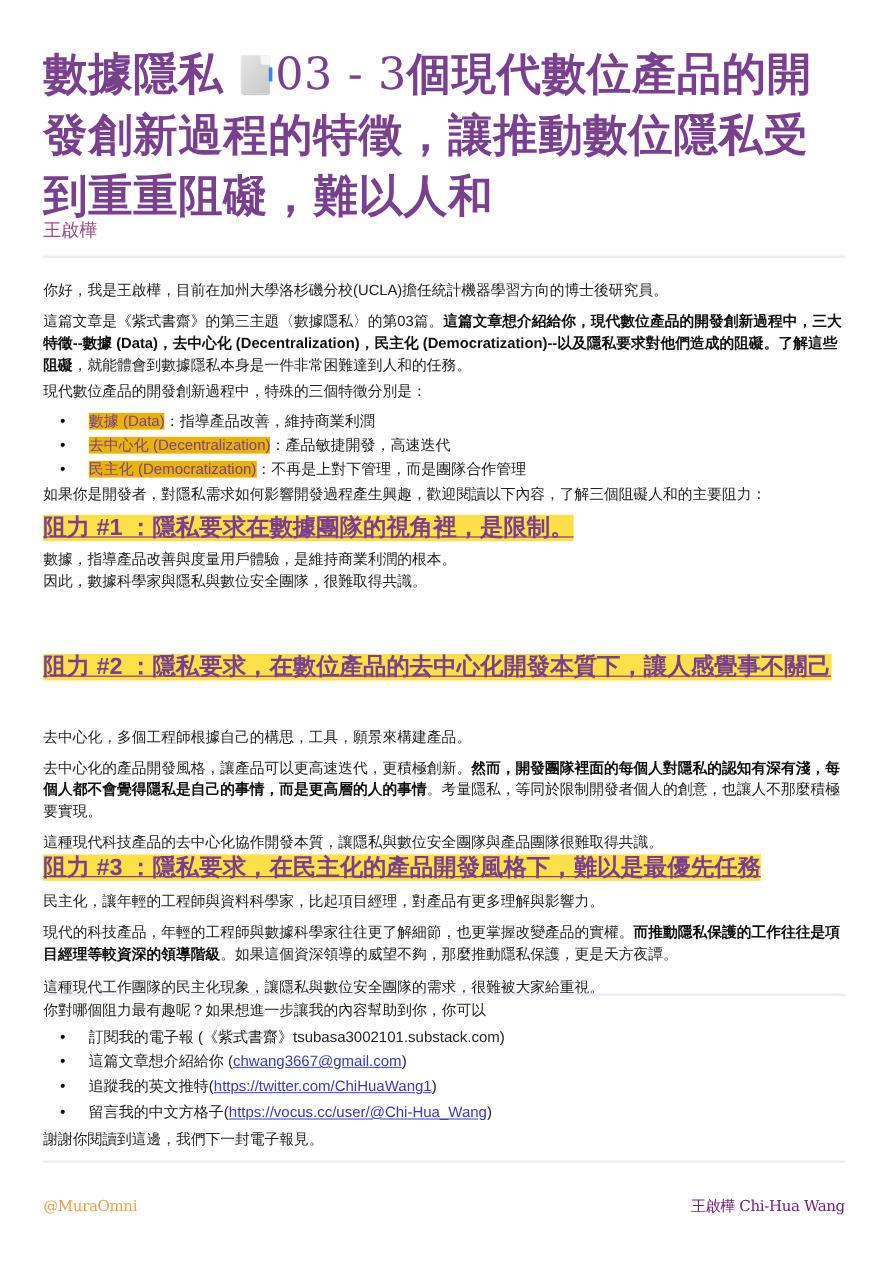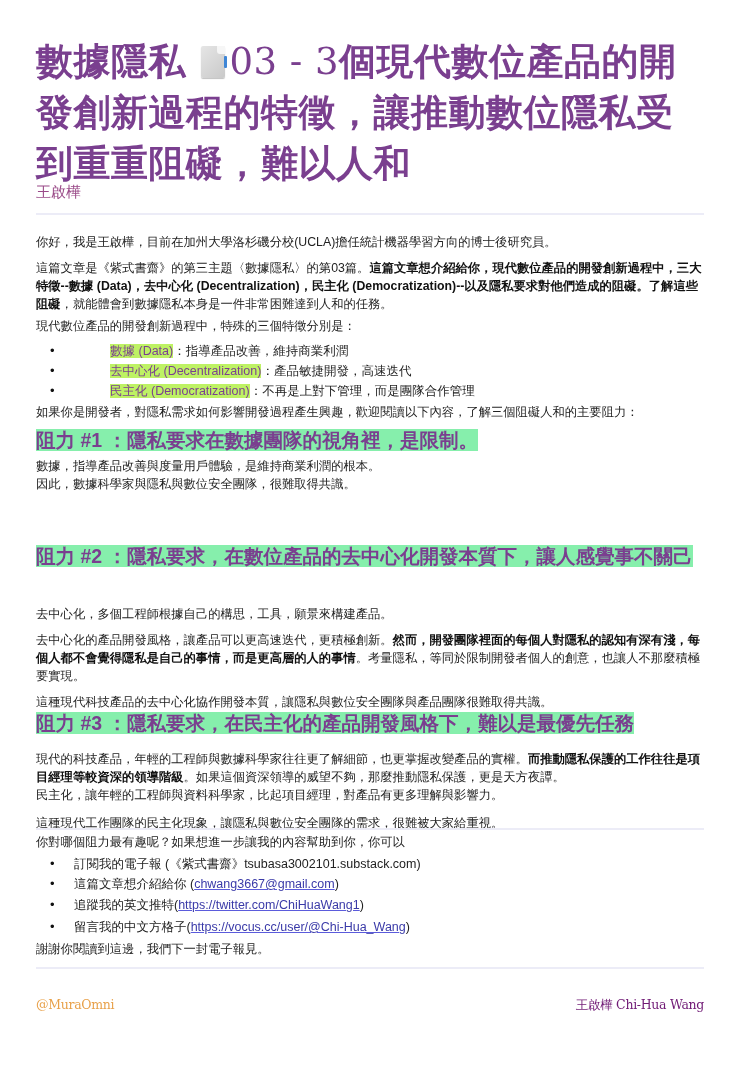--- a/index.html
+++ b/index.html
@@ -30,29 +30,29 @@
     content: ""; position: absolute; right: -2px; top: 10px; width: 3px; height: 12px;
     background: #3f86d6; border-radius: 1px;
   }
   .author {
     position: absolute; left: 36px; top: 183px; font-size: 15px; color: #9a4a88;
   }
   .divider { position: absolute; left: 36px; width: 668px; height: 2px; background: #ececf7; }
   .body-text { position: absolute; left: 36px; width: 668px; font-size: 12.3px; line-height: 18px; color: #222; }
   .body-text p { margin: 0; }
   .body-text b { font-weight: bold; color: #111; }
-  .hl { background: #bef264; color: #7a3f8f; margin-left: 36px; }
+  .hl { background: #eab308; color: #7a3f8f; }
   .bullets { margin: 0; padding: 0; list-style: none; }
   .bullets li { position: relative; padding-left: 38px; line-height: 20px; font-size: 12.5px; }
   .bullets li::before { content: "•"; position: absolute; left: 14px; top: 0; font-size: 13px; color: #111; }
   .h2 {
     position: absolute; left: 36px; width: 668px; margin: 0;
     font-size: 19.5px; line-height: 33px; font-weight: bold; color: #7a3f8f;
   }
-  .h2 span { background: #86efac; }
+  .h2 span { background: #fde047; text-decoration: underline; }
   a.link { color: #3a3aa8; text-decoration: underline; text-decoration-color: #5b5bdc; }
   .footer-left {
     position: absolute; left: 36px; top: 997px; font-size: 12.5px; color: #e8a14a;
     font-family: "DejaVu Serif", "Liberation Serif", serif; letter-spacing: -0.3px;
   }
   .footer-right {
     position: absolute; right: 36px; top: 997px; font-size: 12.5px; color: #701a75;
     font-family: "DejaVu Serif", "Liberation Serif", serif; letter-spacing: -0.3px;
   }
 </style>
@@ -90,22 +90,22 @@
 
   <h2 class="h2" style="top:540px;"><span>阻力 #2 ：隱私要求，在數位產品的去中心化開發本質下，讓人感覺事不關己</span></h2>
   <div class="body-text" style="top:605px;">
     <p>去中心化，多個工程師根據自己的構思，工具，願景來構建產品。</p>
     <p style="margin-top:8px;"><span>去中心化的產品開發風格，讓產品可以更高速迭代，更積極創新。</span><b>然而，開發團隊裡面的每個人對隱私的認知有深有淺，每個人都不會覺得隱私是自己的事情，而是更高層的人的事情</b><span>。考量隱私，等同於限制開發者個人的創意，也讓人不那麼積極要實現。</span></p>
     <p style="margin-top:8px;">這種現代科技產品的去中心化協作開發本質，讓隱私與數位安全團隊與產品團隊很難取得共識。</p>
   </div>
 
   <h2 class="h2" style="top:707px;"><span>阻力 #3 ：隱私要求，在民主化的產品開發風格下，難以是最優先任務</span></h2>
   <div class="body-text" style="top:742px;">
+    <p>民主化，讓年輕的工程師與資料科學家，比起項目經理，對產品有更多理解與影響力。</p>
     <p style="margin-top:8px;"><span>現代的科技產品，年輕的工程師與數據科學家往往更了解細節，也更掌握改變產品的實權。</span><b>而推動隱私保護的工作往往是項目經理等較資深的領導階級</b><span>。如果這個資深領導的威望不夠，那麼推動隱私保護，更是天方夜譚。</span></p>
-    <p>民主化，讓年輕的工程師與資料科學家，比起項目經理，對產品有更多理解與影響力。</p>
     <p style="margin-top:10px;">這種現代工作團隊的民主化現象，讓隱私與數位安全團隊的需求，很難被大家給重視。</p>
   </div>
 
   <div class="divider" style="top:828px;"></div>
 
   <div class="body-text" style="top:833px;">
     <p>你對哪個阻力最有趣呢？如果想進一步讓我的內容幫助到你，你可以</p>
     <ul class="bullets" style="margin-top:3px;">
       <li style="line-height:20px;"><span>訂閱我的電子報 (《紫式書齋》tsubasa3002101.substack.com)</span></li>
       <li style="line-height:20px;"><span>這篇文章想介紹給你 (</span><a class="link">chwang3667@gmail.com</a><span>)</span></li>

